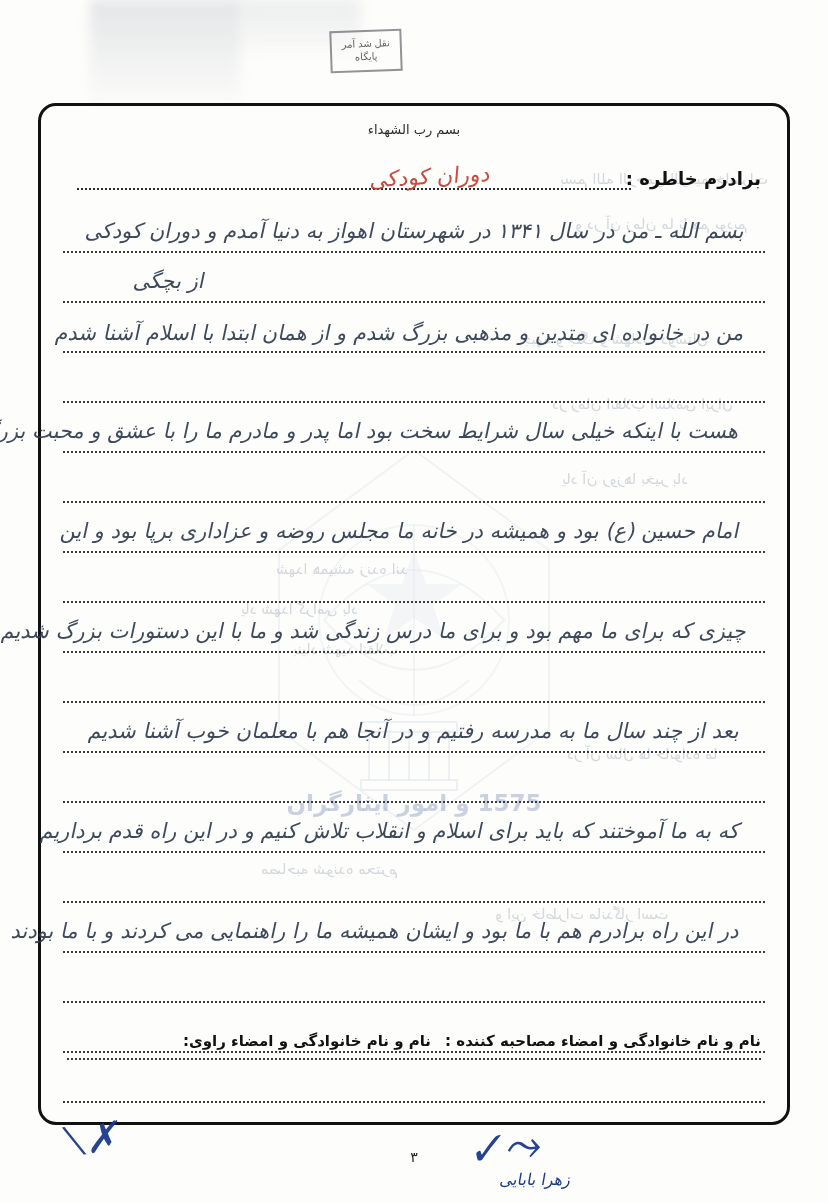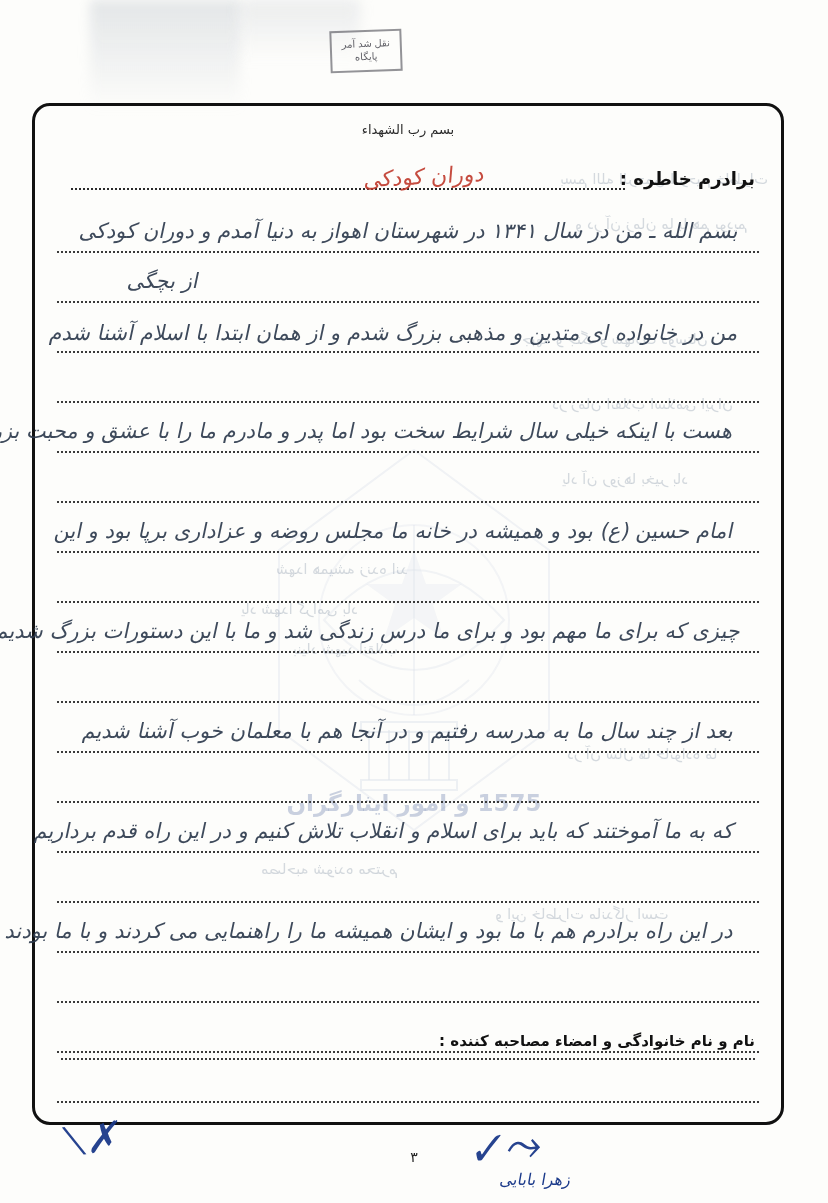--- a/index.html
+++ b/index.html
@@ -63,21 +63,21 @@
     line-height: 13px;
     text-align: center;
     padding-top: 5px;
     box-sizing: border-box;
     transform: rotate(-2deg);
   }
 
   
   .sheet {
     position: absolute;
-    left: 32px;
+    left: 38px;
     top: 103px;
     width: 752px;
     height: 1022px;
     border: 3px solid #111;
     border-radius: 18px;
     box-sizing: border-box;
     background: transparent;
   }
 
   .basmala {
@@ -328,20 +328,21 @@
       <div class="hw" style="right:25px; top:208px; font-size:21px;">هست با اینکه خیلی سال شرایط سخت بود اما پدر و مادرم ما را با عشق و محبت بزرگ کردند</div>
       <div class="hw" style="right:25px; top:308px; font-size:21px;">امام حسین (ع) بود و همیشه در خانه ما مجلس روضه و عزاداری برپا بود و این</div>
       <div class="hw" style="right:18px; top:408px; font-size:21px;">چیزی که برای ما مهم بود و برای ما درس زندگی شد و ما با این دستورات بزرگ شدیم</div>
       <div class="hw" style="right:25px; top:508px; font-size:21px;">بعد از چند سال ما به مدرسه رفتیم و در آنجا هم با معلمان خوب آشنا شدیم</div>
       <div class="hw" style="right:25px; top:608px; font-size:21px;">که به ما آموختند که باید برای اسلام و انقلاب تلاش کنیم و در این راه قدم برداریم</div>
       <div class="hw" style="right:25px; top:708px; font-size:21px;">در این راه برادرم هم با ما بود و ایشان همیشه ما را راهنمایی می کردند و با ما بودند</div>
     </div>
 
     <div class="footer">
       <div class="footer-label-a">نام و نام خانوادگی و امضاء مصاحبه کننده :</div>
+      <div class="footer-label-b">نام و نام خانوادگی و امضاء راوی:</div>
       <div class="footer-rule"></div>
     </div>
   </div>
 
   <div class="sig sig-left">✗⟋</div>
   <div class="sig sig-right">⤳✓</div>
   <div class="sig-name">زهرا بابایی</div>
 
   <div class="page-number">۳</div>
 

